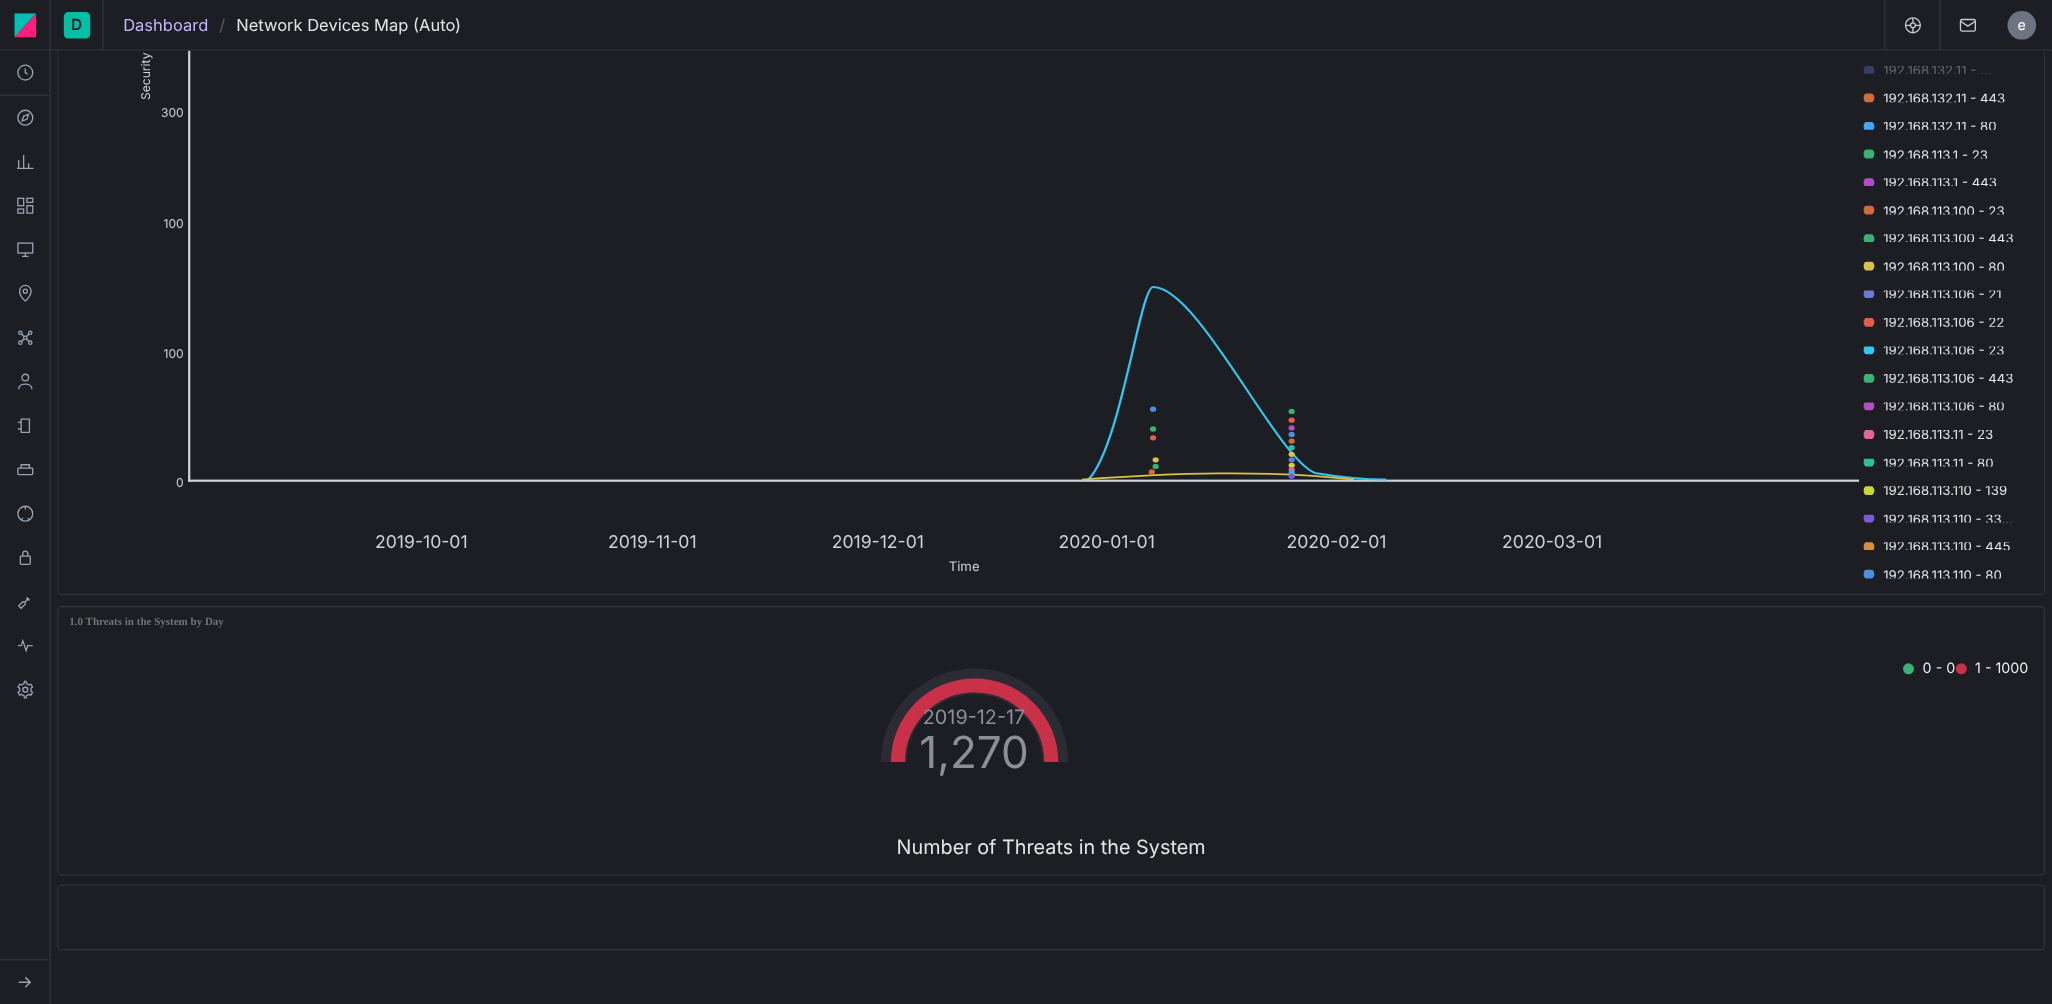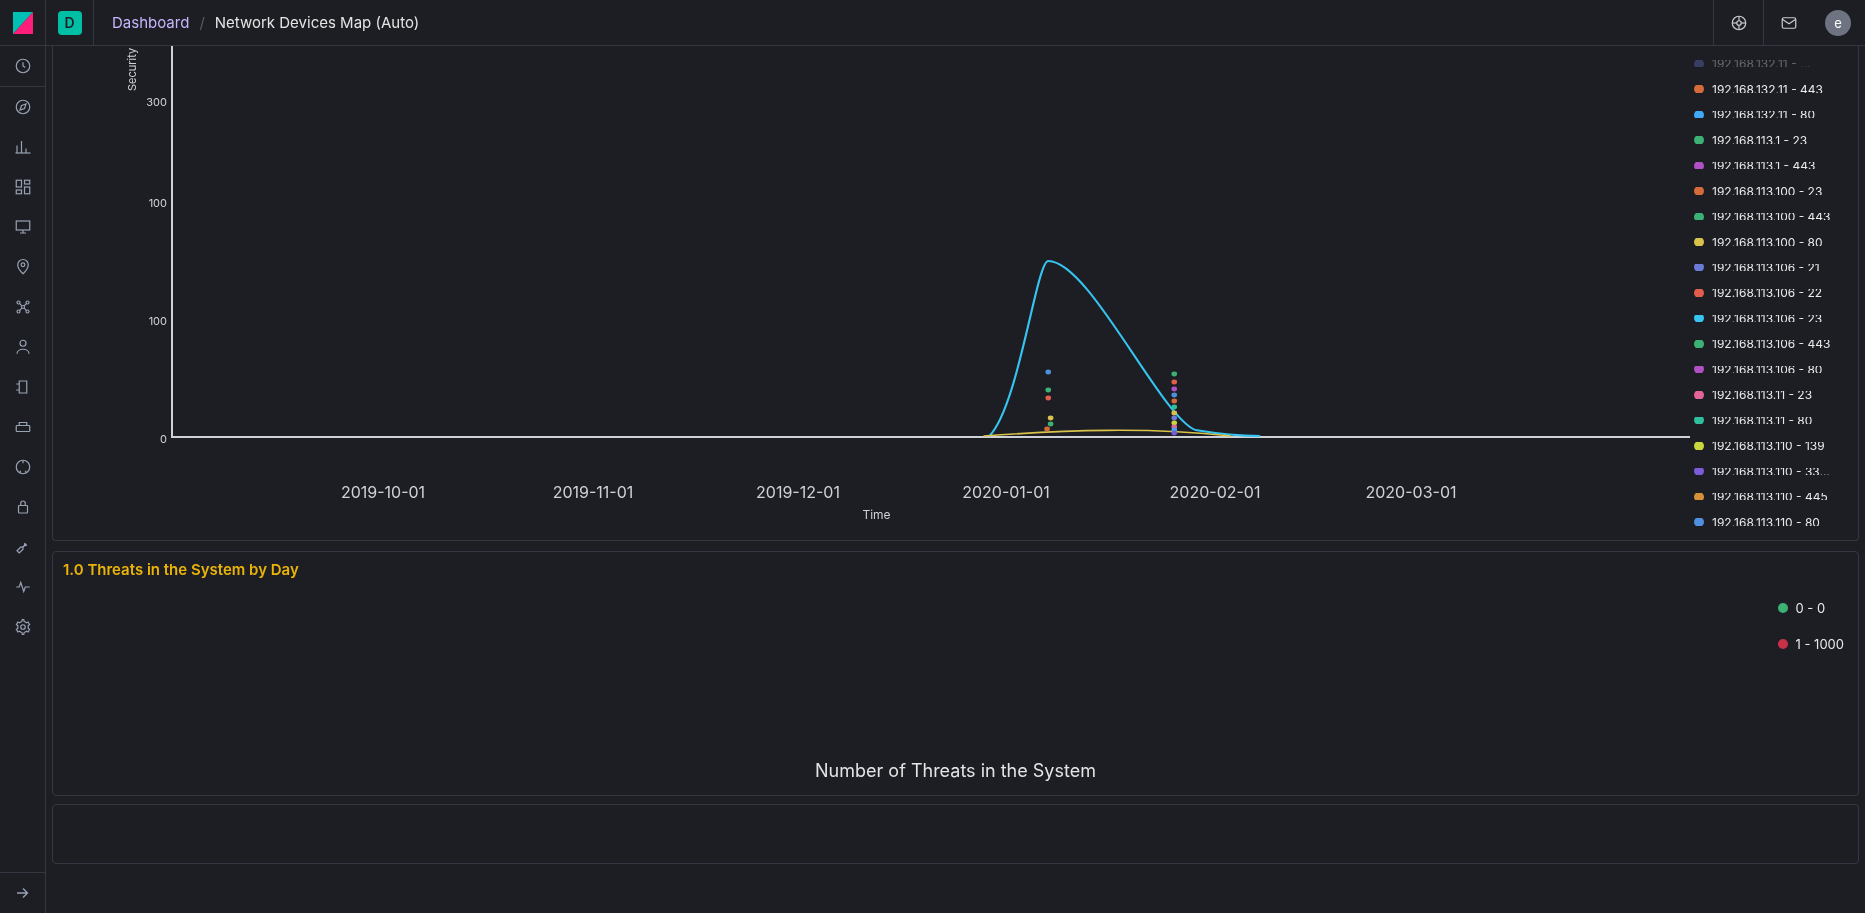--- a/index.html
+++ b/index.html
@@ -33,28 +33,28 @@
   .xlabel { position:absolute; bottom:8px; left:50%; transform:translateX(-50%); font-size:12px; color:#cfd1d6;}
   .xtick { position:absolute; bottom:28px; font-size:16px; color:#cfd1d6; white-space:nowrap; transform:translateX(-50%);}
   .axis-line { position:absolute; background:#cfd1d6; }
   .legend-col { width:158px; padding:4px 0 4px 4px; font-size:12px; color:#eaeaea; display:flex; flex-direction:column; gap:8px; }
   .legend-item { display:flex; align-items:center; gap:8px; white-space:nowrap; overflow:hidden; text-overflow:ellipsis;margin-top:10px;}
   .legend-dot { width:10px; height:10px; border-radius:50%; flex:none;}
   .svg-plot { position:absolute; left:108px; right:0; top:0; height:438px; }
   .svg-plot svg { width:100%; height:100%; }
   
   #panel-gauges { left:6px; right:6px; top:505px; height:245px; }
-  .panel-title { position:absolute; left:10px; top:8px; font-size:15px; font-weight:600; color:#eab308;}
+  .panel-title { position:absolute; left:10px; top:8px; font-size:10px; font-weight:600; color:#737373;font-family:Liberation Serif, serif;}
   .gauges-row { position:absolute; left:60px; right:200px; top:40px; bottom:20px; display:flex; justify-content:space-around; align-items:flex-start; }
   .gauge-block { width:300px; display:flex; flex-direction:column; align-items:center; }
   .gauge-svg { width:200px; height:110px;}
   .gauge-date { margin-top:-60px; color:#8c8f98; font-size:18px; text-align:center;}
   .gauge-val  { color:#8c8f98; font-size:40px; font-weight:400; text-align:center; margin-top:-4px;}
   .gauges-caption{ position:absolute; bottom:14px; left:50%; transform:translateX(-50%); color:#e4e4e4; font-size:18px;}
-  .g-legend { position:absolute; right:14px; top:38px; font-size:13px; color:#eaeaea; display:flex; flex-direction:column; gap:10px;}
+  .g-legend { position:absolute; right:14px; top:38px; font-size:13px; color:#eaeaea; display:flex; flex-direction:row; }
   
   #panel-next { left:6px; right:6px; top:758px; height:60px; }
   #panel-next .panel-title { top:6px; }
 
   svg { display:block; }
 </style>
 </head>
 <body>
 
 <div class="header">
@@ -331,20 +331,28 @@
             <span>192.168.113.110 - 80</span>
           </div>
       </div>
     </div>
   </div>
 
   <div id="panel-gauges" class="panel">
     <div class="panel-title">1.0 Threats in the System by Day</div>
 
     <div class="gauges-row">
+      <div class="gauge-block">
+        <svg class="gauge-svg" viewBox="0 0 200 120">
+          <path d="M20 110 A80 80 0 0 1 180 110" fill="none" stroke="#2b2c33" stroke-width="26"></path>
+          <path d="M24 110 A76 76 0 0 1 176 110" fill="none" stroke="#c93148" stroke-width="14"></path>
+        </svg>
+        <div class="gauge-date">2019-12-17</div>
+        <div class="gauge-val">1,270</div>
+      </div>
     </div>
 
     <div class="gauges-caption">Number of Threats in the System</div>
 
     <div class="g-legend">
       <div class="legend-item">
           <span class="legend-dot" style="background:#3bb273"></span>
           <span>0 - 0</span>
         </div>
       <div class="legend-item">

